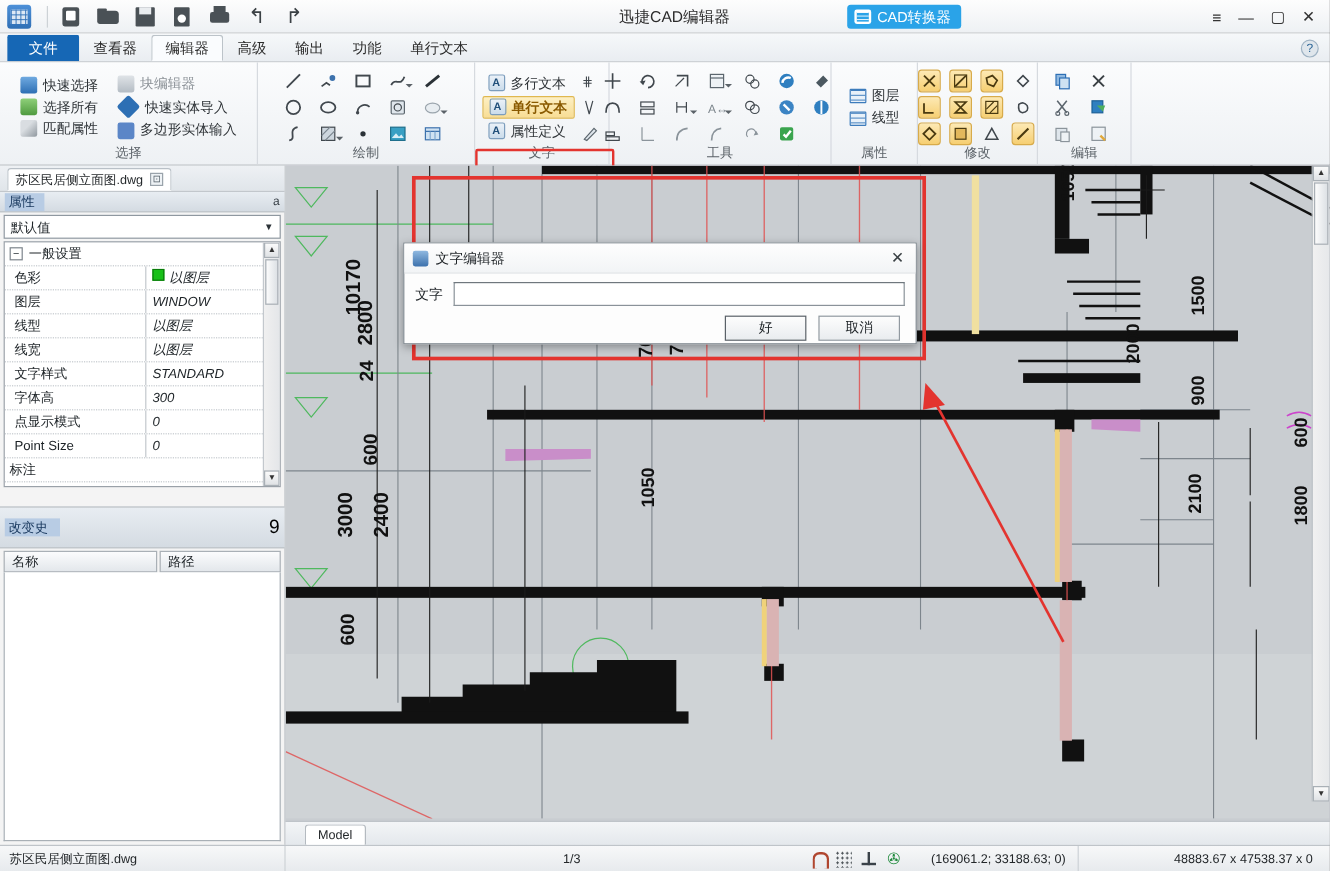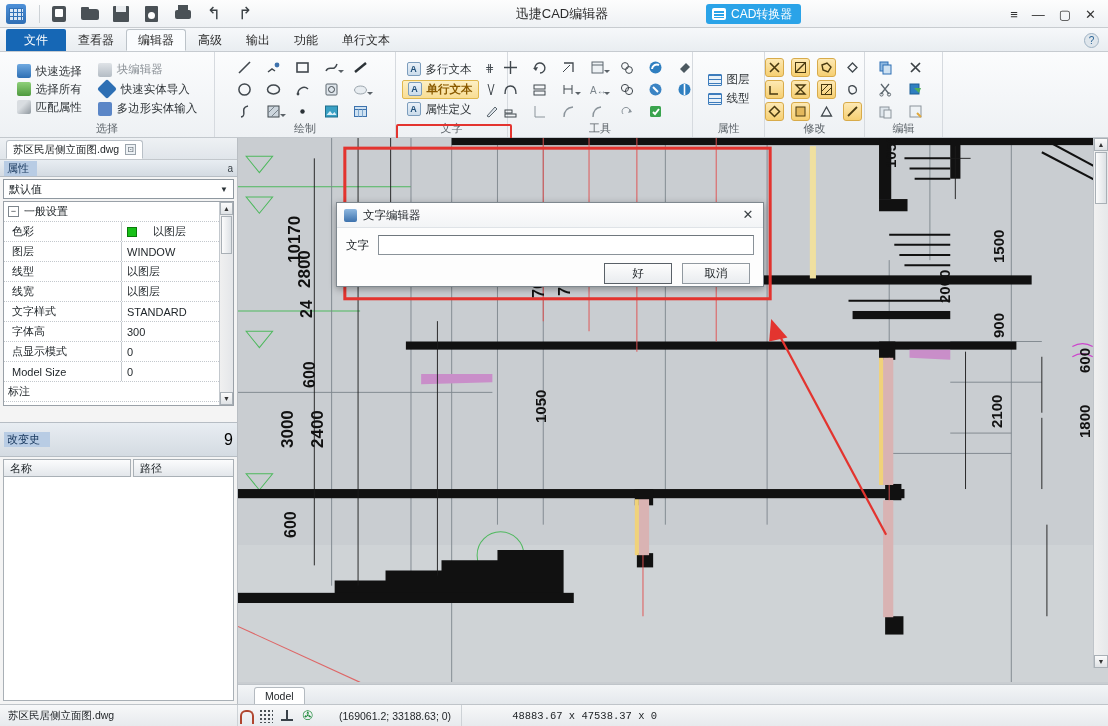--- a/index.html
+++ b/index.html
@@ -130,21 +130,21 @@
   .ptable { flex:none; height:205px; margin:0 3px; background:#fff; border:1px solid #9aa1a8;
     display:flex; overflow:hidden; }
   .ptbody { flex:1; min-width:0; }
   .prow { height:20px; display:flex; align-items:center; border-bottom:1px dotted #c3c8cd; font-size:11px; color:#1c2226; }
   .prow.group { font-weight:normal; }
   .prow .pk { width:118px; padding-left:8px; border-right:1px solid #c3c8cd; height:100%;
     display:flex; align-items:center; overflow:hidden; white-space:nowrap; }
   .prow.group .pk { padding-left:4px; border-right:none; }
   .prow.group .pk .exp { display:inline-block; width:11px; height:11px; border:1px solid #7d858c;
     font-size:9px; line-height:9px; text-align:center; margin-right:5px; background:#fff; color:#2b3237; }
-  .prow .pv { flex:1; padding-left:5px; display:flex; align-items:center; gap:16px; overflow:hidden; white-space:nowrap; }
+  .prow .pv { flex:1; padding-left:5px; display:flex; align-items:flex-start; gap:4px; overflow:hidden; white-space:nowrap;font-style:italic; }
   .swatch { width:10px; height:10px; background:#18c018; border:1px solid #0a7a0a; flex:none; }
   .pscroll { width:14px; background:linear-gradient(90deg,#f0f0f0,#e4e6e9); border-left:1px solid #c3c8cd;
     display:flex; flex-direction:column; justify-content:space-between; }
   .sbtn { height:13px; background:linear-gradient(#fbfbfb,#dfe2e5); border:1px solid #a9b0b6;
     font-size:7px; line-height:11px; text-align:center; color:#333; cursor:pointer; }
   .sthumb { height:38px; margin:1px; background:linear-gradient(90deg,#fcfcfc,#dde1e5); border:1px solid #a9b0b6; cursor:pointer; }
   .hist-head { height:35px; margin-top:16px; background:linear-gradient(#e8edf2,#d4dbe2);
     border-top:1px solid #b6bdc4; border-bottom:1px solid #b6bdc4;
     display:flex; align-items:center; justify-content:space-between; padding:16px 4px; }
   .hist-head .hh-t { font-size:11px; color:#16365c; background:#b8cce4; padding:0 10px 0 3px; }
@@ -169,21 +169,21 @@
 
   
   .status { height:22px; background:linear-gradient(#f7f8f9,#e7eaed); border-top:1px solid #bfc4c9;
     display:flex; align-items:center; font-size:10.5px; color:#23272a; }
   .st-file { width:238px; padding-left:8px; border-right:1px solid #cdd2d6; height:100%; display:flex; align-items:center;
     white-space:nowrap; overflow:hidden; }
   .st-mid { flex:1; display:flex; align-items:center; justify-content:center; gap:0; }
   .st-page { margin-left:40px; }
   .st-right { display:flex; align-items:center; gap:14px; padding-right:10px; }
   .st-coord { margin-left:10px; }
-  .st-dims { border-left:1px solid #cdd2d6; padding-left:12px; height:100%; display:flex; align-items:center;font-family:Liberation Mono, monospace; }
+  .st-dims { border-left:1px solid #cdd2d6; padding-left:12px; height:100%; display:flex; align-items:center; }
   .nav-grp { display:flex; align-items:center; gap:7px; }
   .sicon { width:14px; height:14px; position:relative; cursor:pointer; }
   .si-snap:before{content:"";position:absolute;left:2px;top:1px;width:10px;height:12px;border:2px solid #b0462f;
     border-bottom:none;border-radius:6px 6px 0 0;}
   .si-grid{background-image:radial-gradient(#4a5156 1px,transparent 1px);background-size:4px 4px;}
   .si-ortho:before{content:"";position:absolute;left:6px;top:1px;width:2px;height:11px;background:#3a4249;}
   .si-ortho:after{content:"";position:absolute;left:1px;top:10px;width:12px;height:2px;background:#3a4249;}
   .si-osnap{color:#1f8a3c;font-size:13px;line-height:14px;text-align:center;}
 
   
@@ -727,21 +727,21 @@
           </div>
           <div class="prow">
             <div class="pk">字体高</div>
             <div class="pv">300</div>
           </div>
           <div class="prow">
             <div class="pk">点显示模式</div>
             <div class="pv">0</div>
           </div>
           <div class="prow">
-            <div class="pk">Model Size</div>
+            <div class="pk">Point Size</div>
             <div class="pv">0</div>
           </div>
           <div class="prow group">
             <div class="pk">
 
               <span>标注</span>
             </div>
           </div>
         </div>
         <div class="pscroll">
@@ -930,20 +930,23 @@
       </div>
 
       <div class="modelbar">
         <div class="modeltab">Model</div>
       </div>
     </div>
   </div>
 
   <div class="status">
     <div class="st-file">苏区民居侧立面图.dwg</div>
+    <div class="st-mid">
+      <span class="st-page">1/3</span>
+    </div>
     <div class="st-right">
       <div class="nav-grp">
         <span class="sicon si-snap"></span>
         <span class="sicon si-grid"></span>
         <span class="sicon si-ortho"></span>
         <span class="sicon si-osnap">✇</span>
       </div>
       <span class="st-coord">(169061.2; 33188.63; 0)</span>
     </div>
     <div class="st-dims" style="width:210px; justify-content:flex-end; padding-right:14px;">48883.67 x 47538.37 x 0</div>

